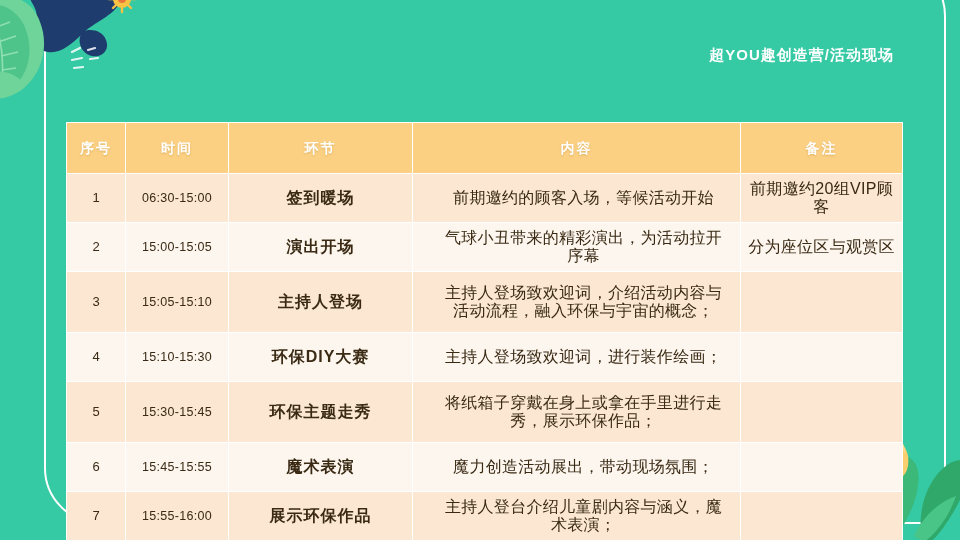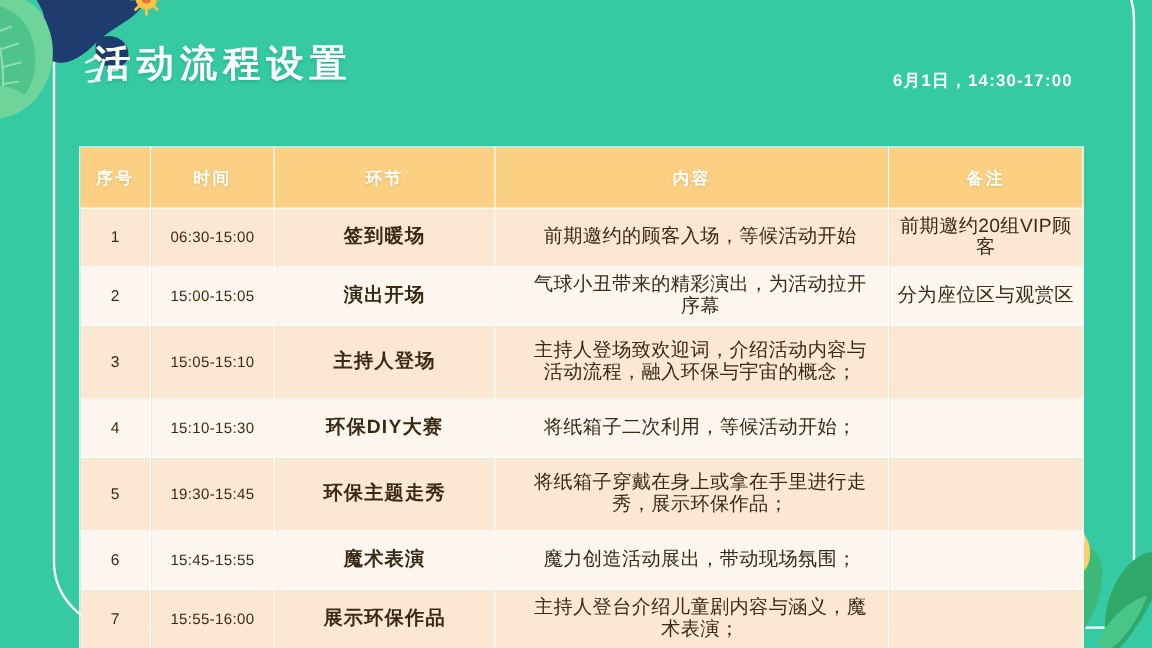--- a/index.html
+++ b/index.html
@@ -129,24 +129,23 @@
       <path d="M58 128 C48 108 40 84 46 62 C52 40 70 34 84 42 C96 50 94 72 86 92 C78 110 70 122 66 130 Z" fill="#3CB878"></path>
       <path d="M96 126 C92 104 96 78 110 60 C124 42 140 40 148 50 C140 74 128 98 114 116 C106 126 100 130 96 130 Z" fill="#2FA86A"></path>
       <path d="M88 120 C96 102 112 86 130 80 C124 98 112 116 98 126 Z" fill="#49C687"></path>
       <path d="M67 130 L67 62" stroke="#3CB878" stroke-width="4" fill="none"></path>
       <path d="M52 50 C50 36 56 26 67 24 C78 26 84 36 82 50 C80 60 74 64 67 64 C60 64 54 60 52 50 Z" fill="#F9CE6E"></path>
       <path d="M55 38 C54 28 60 22 67 22 C74 22 80 28 79 38 C76 30 72 27 67 27 C62 27 58 30 55 38 Z" fill="#FADB92"></path>
       <path d="M67 24 C63 14 66 6 72 4 C76 10 74 20 67 24 Z" fill="#F9CE6E"></path>
     </svg>
   </div>
 
-  <div class="title">活动流程设置</div>
 
   <div class="meta">
-    <div class="line2">6月1日，14:30-17:00</div>
+    <div class="line1">超YOU趣创造营/活动现场</div>
   </div>
 
   <div class="tbl-wrap">
     <table>
       <colgroup>
         <col class="w-no">
           <col class="w-time">
           <col class="w-seg">
           <col class="w-con">
           <col class="w-note">
@@ -179,26 +178,26 @@
           <td class="c-no">3</td>
           <td class="c-time">15:05-15:10</td>
           <td class="c-seg">主持人登场</td>
           <td class="c-con">主持人登场致欢迎词，介绍活动内容与活动流程，融入环保与宇宙的概念；</td>
           <td class="c-note"></td>
         </tr>
         <tr class="r-short">
           <td class="c-no">4</td>
           <td class="c-time">15:10-15:30</td>
           <td class="c-seg">环保DIY大赛</td>
-          <td class="c-con">将纸箱子二次利用，等候活动开始；</td>
+          <td class="c-con">主持人登场致欢迎词，进行装作绘画；</td>
           <td class="c-note"></td>
         </tr>
         <tr class="r-tall">
           <td class="c-no">5</td>
-          <td class="c-time">19:30-15:45</td>
+          <td class="c-time">15:30-15:45</td>
           <td class="c-seg">环保主题走秀</td>
           <td class="c-con">将纸箱子穿戴在身上或拿在手里进行走秀，展示环保作品；</td>
           <td class="c-note"></td>
         </tr>
         <tr class="r-short">
           <td class="c-no">6</td>
           <td class="c-time">15:45-15:55</td>
           <td class="c-seg">魔术表演</td>
           <td class="c-con">魔力创造活动展出，带动现场氛围；</td>
           <td class="c-note"></td>

